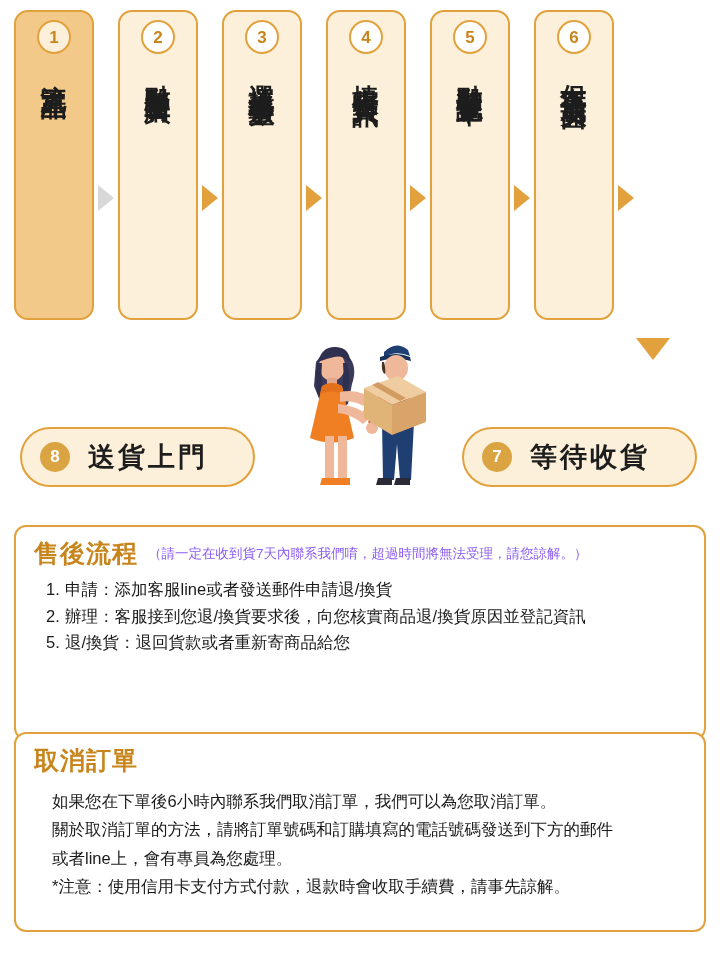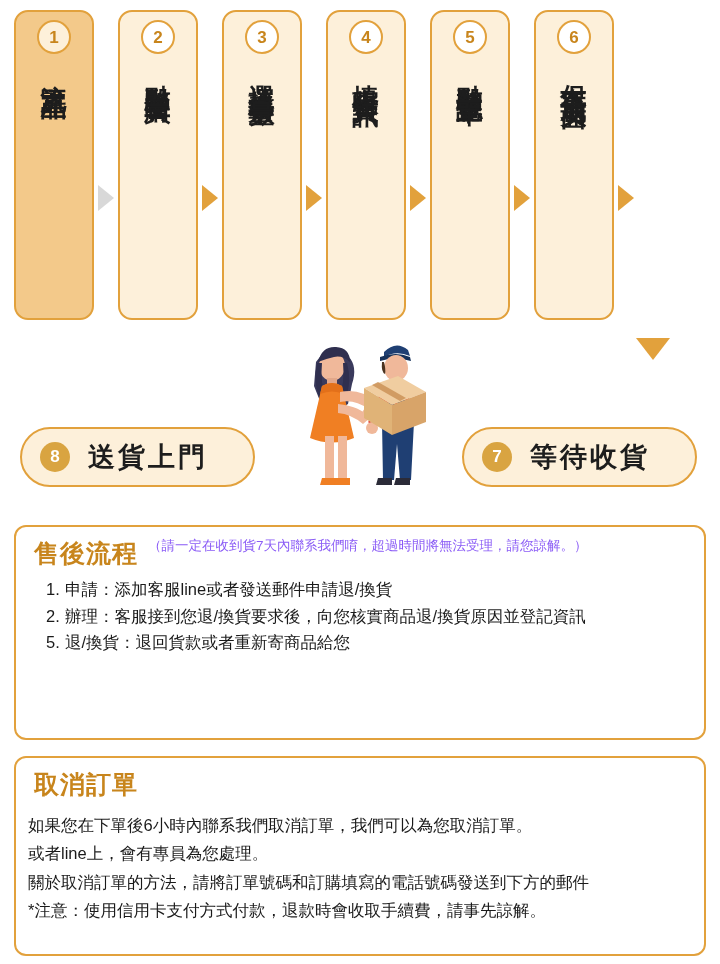--- a/index.html
+++ b/index.html
@@ -143,25 +143,25 @@
 
   
   .panel {
     position: absolute;
     border: 2px solid #e2a13c;
     border-radius: 12px;
     background: #ffffff;
     box-sizing: border-box;
   }
   #panel-aftersales { left: 14px; top: 525px; width: 692px; height: 215px; }
-  #panel-cancel     { left: 14px; top: 756px; width: 692px; height: 200px; }
+  #panel-cancel     { left: 14px; top: 732px; width: 692px; height: 200px; }
 
   .panel-head {
     display: flex;
-    align-items: flex-start;
+    align-items: center;
     padding: 10px 4px 4px 18px;
   }
   .panel-title {
     font-size: 25px;
     font-weight: bold;
     color: #c8851c;
     letter-spacing: 1px;
   }
   .panel-note {
     font-size: 13.5px;
@@ -178,21 +178,21 @@
     font-size: 16.5px;
     line-height: 1.62;
     color: #1a1a1a;
   }
   .panel-list li .idx {
     display: inline-block;
     width: 19px;
   }
   .panel-para {
     margin: 0;
-    padding: 0 18px 0 12px;
+    padding: 0 18px 0 36px;
     font-size: 16.5px;
     line-height: 1.72;
     color: #1a1a1a;
   }
   .panel-para.first { padding-top: 6px; }
 </style>
 </head>
 <body>
 
 <div class="flow-row">
@@ -330,16 +330,16 @@
       <span class="idx">5.</span><span>退/換貨：退回貨款或者重新寄商品給您</span>
     </li>
   </ul>
 </div>
 
 <div class="panel" id="panel-cancel">
   <div class="panel-head">
     <span class="panel-title">取消訂單</span>
   </div>
   <p class="panel-para first">如果您在下單後6小時內聯系我們取消訂單，我們可以為您取消訂單。</p>
+  <p class="panel-para">關於取消訂單的方法，請將訂單號碼和訂購填寫的電話號碼發送到下方的郵件</p>
   <p class="panel-para">或者line上，會有專員為您處理。</p>
-  <p class="panel-para">關於取消訂單的方法，請將訂單號碼和訂購填寫的電話號碼發送到下方的郵件</p>
   <p class="panel-para">*注意：使用信用卡支付方式付款，退款時會收取手續費，請事先諒解。</p>
 </div>
 
 </body></html>

